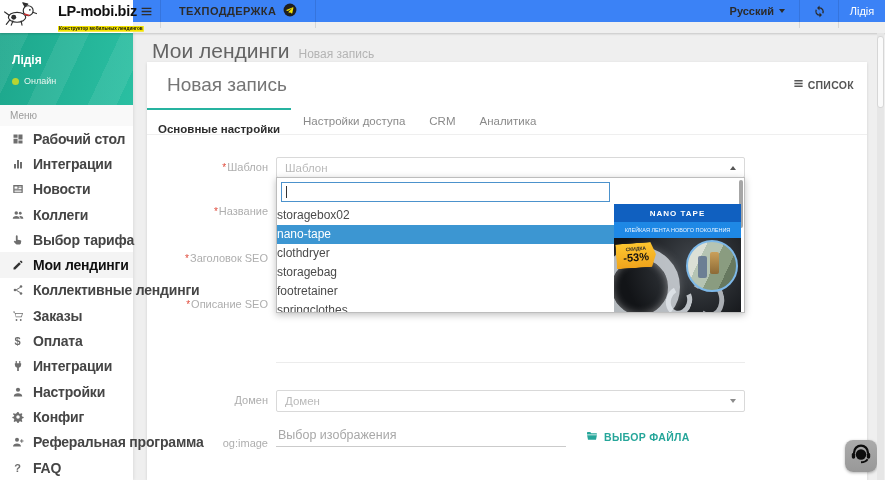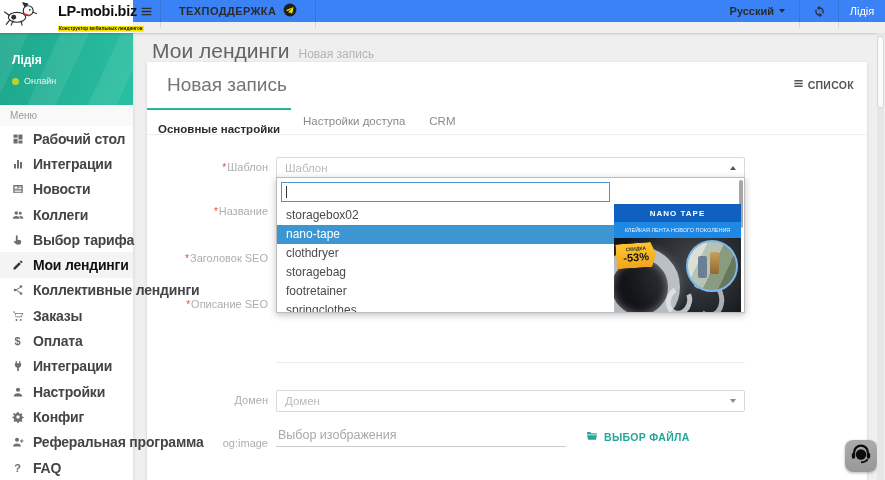--- a/index.html
+++ b/index.html
@@ -93,21 +93,21 @@
   .file-btn svg { width:14px; height:12px; }
   .file-btn-label { font-size:10.5px; font-weight:700; color:#26a69a; letter-spacing:.3px; }
 
   
   .dropdown { position:absolute; left:276px; top:177px; width:469px; height:136px; background:#fff;
               border:1px solid #bdbdbd; box-shadow:0 2px 7px rgba(0,0,0,.25); z-index:50; overflow:hidden; }
   .dd-search { position:absolute; left:4px; top:4px; width:329px; height:20px; border:1px solid #4c92cc;
                font-size:12px; padding:0 4px; outline:none; font-family:"Liberation Sans",sans-serif; }
   .dd-caret { position:absolute; left:9px; top:8px; width:1px; height:12px; background:#333; }
   .dd-options { position:absolute; left:0; top:28px; width:337px; list-style:none; }
-  .opt { height:19px; line-height:19px; padding-left:9px; font-size:12px; color:#4a4a4a; cursor:pointer; white-space:nowrap; }
+  .opt { height:19px; line-height:19px; padding-left:0; font-size:12px; color:#4a4a4a; cursor:pointer; white-space:nowrap; }
   .opt.selected { background:#3c96d2; color:#fff; }
   .dd-scroll { position:absolute; right:1px; top:2px; width:4px; height:48px; background:#a6a6a6; border-radius:2px; }
 
   
   .preview { position:absolute; left:337px; top:0; width:127px; height:136px; overflow:hidden;margin-top:26px; }
   .pv-head1 { height:18px; background:#1060c0; display:flex; align-items:center; justify-content:center; }
   .pv-title { color:#fff; font-size:8px; font-weight:700; letter-spacing:1px; }
   .pv-head2 { height:16px; background:#1e88e5; overflow:hidden; }
   .pv-sub { width:200%; transform:scale(.5); transform-origin:0 0; text-align:center;
             color:#eaf4ff; font-size:11px; line-height:30px; white-space:nowrap; }
@@ -337,20 +337,21 @@
       <span><svg viewBox="0 0 24 24" fill="currentColor">
             <path d="M3 4.5h18v3H3zM3 10.5h18v3H3zM3 16.5h18v3H3z"></path>
           </svg></span>
       <span>СПИСОК</span>
     </div>
 
     <div class="tabs">
         <div class="tab active">Основные настройки</div>
         <div class="tab">Настройки доступа</div>
         <div class="tab">CRM</div>
+        <div class="tab">Аналитика</div>
       </div>
 
     <div class="f-label lbl-template"><span class="req">*</span><span>Шаблон</span></div>
     <div class="f-label lbl-name"><span class="req">*</span><span>Название</span></div>
     <div class="f-label lbl-seo-title"><span class="req">*</span><span>Заголовок SEO</span></div>
     <div class="f-label lbl-seo-desc"><span class="req">*</span><span>Описание SEO</span></div>
     <div class="f-label lbl-domain">Домен</div>
     <div class="f-label lbl-og">og:image</div>
 
     <div class="select-box sel-template">

